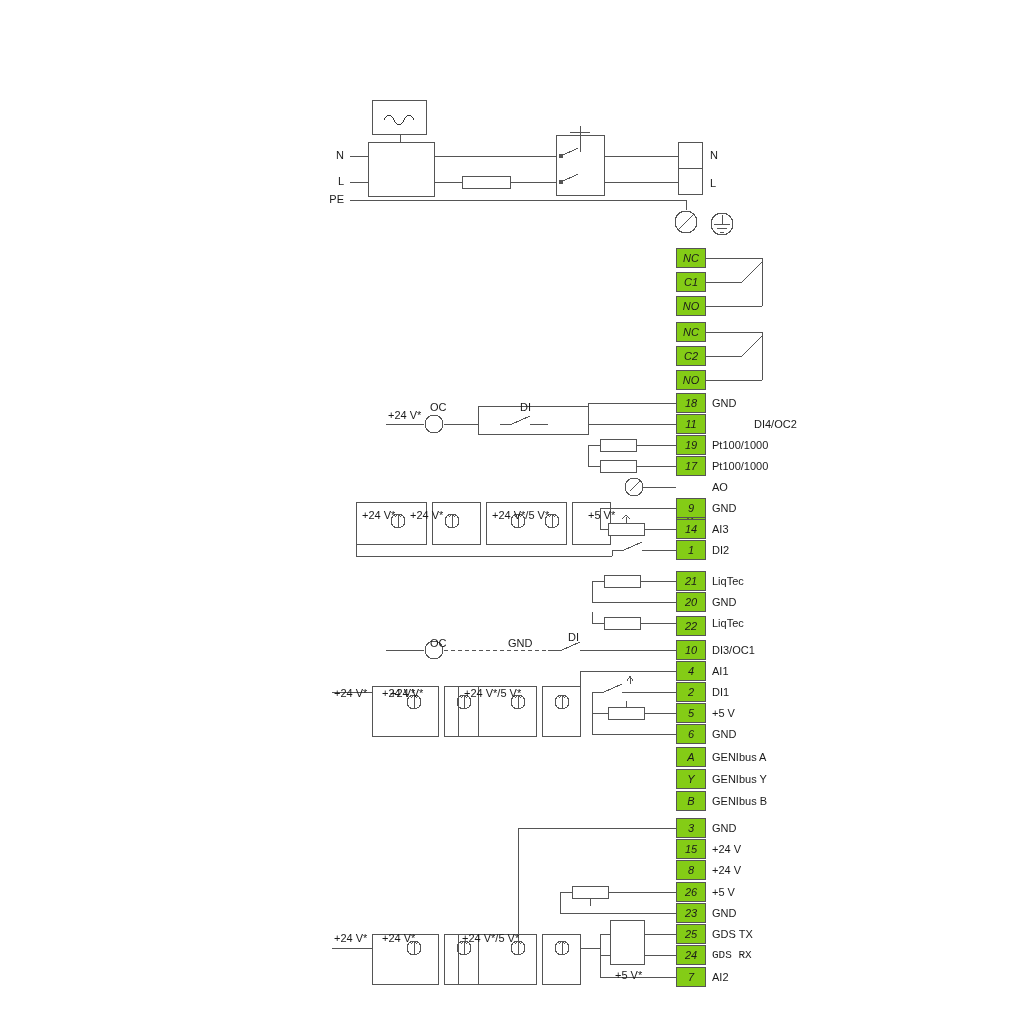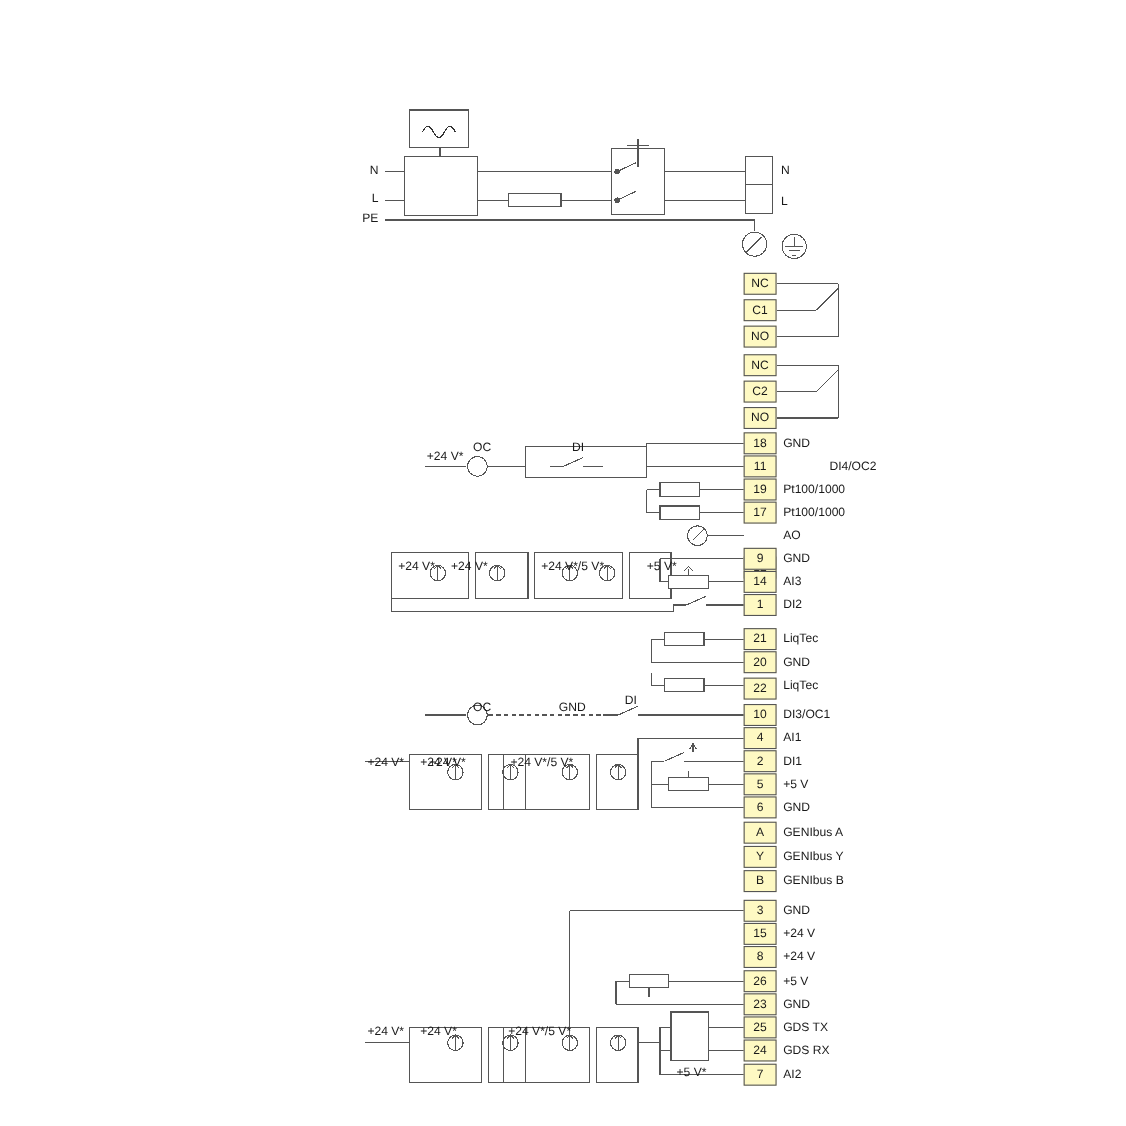--- a/index.html
+++ b/index.html
@@ -1,22 +1,22 @@
 <!DOCTYPE html>
 <html><head>
 <meta charset="utf-8">
 <style>
   html,body{margin:0;padding:0;background:#ffffff;}
   body{width:1024px;height:1024px;font-family:"Liberation Sans",sans-serif;color:#1a1a1a;}
   #sheet{position:relative;width:1024px;height:1024px;overflow:hidden;}
   svg{position:absolute;left:0;top:0;}
   .lbl{position:absolute;font-size:11px;color:#1a1a1a;white-space:nowrap;line-height:1;}
   .lbl.r{text-align:right;}
-  .term{position:absolute;box-sizing:border-box;border:1px solid #555;background:#fef9c3;
-        width:30px;height:20px;font-size:11px;display:flex;align-items:center;justify-content:center;}
+  .term{position:absolute;box-sizing:border-box;border:1px solid #555;background:#84cc16;
+        width:30px;height:20px;font-size:11px;display:flex;align-items:center;justify-content:center;font-style:italic;}
   .termname{position:absolute;font-size:11px;line-height:20px;height:20px;white-space:nowrap;}
 </style>
 </head>
 <body>
 
 <div id="sheet">
 
   <svg width="1024" height="1024" stroke="#555" stroke-width="1" fill="none" shape-rendering="crispEdges">
 
     <rect x="368" y="142" width="66" height="54" stroke="#777" stroke-dasharray="3,2"></rect>
@@ -275,21 +275,21 @@
   <div class="termname" style="left:712px;top:839px;">+24 V</div>
   <div class="term" style="left:676px;top:860px;">8</div>
   <div class="termname" style="left:712px;top:860px;">+24 V</div>
   <div class="term" style="left:676px;top:882px;">26</div>
   <div class="termname" style="left:712px;top:882px;">+5 V</div>
   <div class="term" style="left:676px;top:903px;">23</div>
   <div class="termname" style="left:712px;top:903px;">GND</div>
   <div class="term" style="left:676px;top:924px;">25</div>
   <div class="termname" style="left:712px;top:924px;">GDS TX</div>
   <div class="term" style="left:676px;top:945px;">24</div>
-  <div class="termname" style="left:712px;top:945px;">GDS RX</div>
+  <div class="termname" style="left:712px;top:945px;font-family:Liberation Mono, monospace;">GDS RX</div>
   <div class="term" style="left:676px;top:967px;">7</div>
   <div class="termname" style="left:712px;top:967px;">AI2</div>
 
   <div class="lbl" id="a0" style="left: 430px; top: 402px;">OC</div>
   <div class="lbl" id="a1" style="left: 520px; top: 402px;">DI</div>
   <div class="lbl" id="a2" style="left: 388px; top: 410px;">+24 V*</div>
   <div class="lbl" id="a3" style="left: 362px; top: 510px;">+24 V*</div>
   <div class="lbl" id="a4" style="left: 410px; top: 510px;">+24 V*</div>
   <div class="lbl" id="a5" style="left: 492px; top: 510px;">+24 V*/5 V*</div>
   <div class="lbl" id="a6" style="left: 588px; top: 510px;">+5 V*</div>

